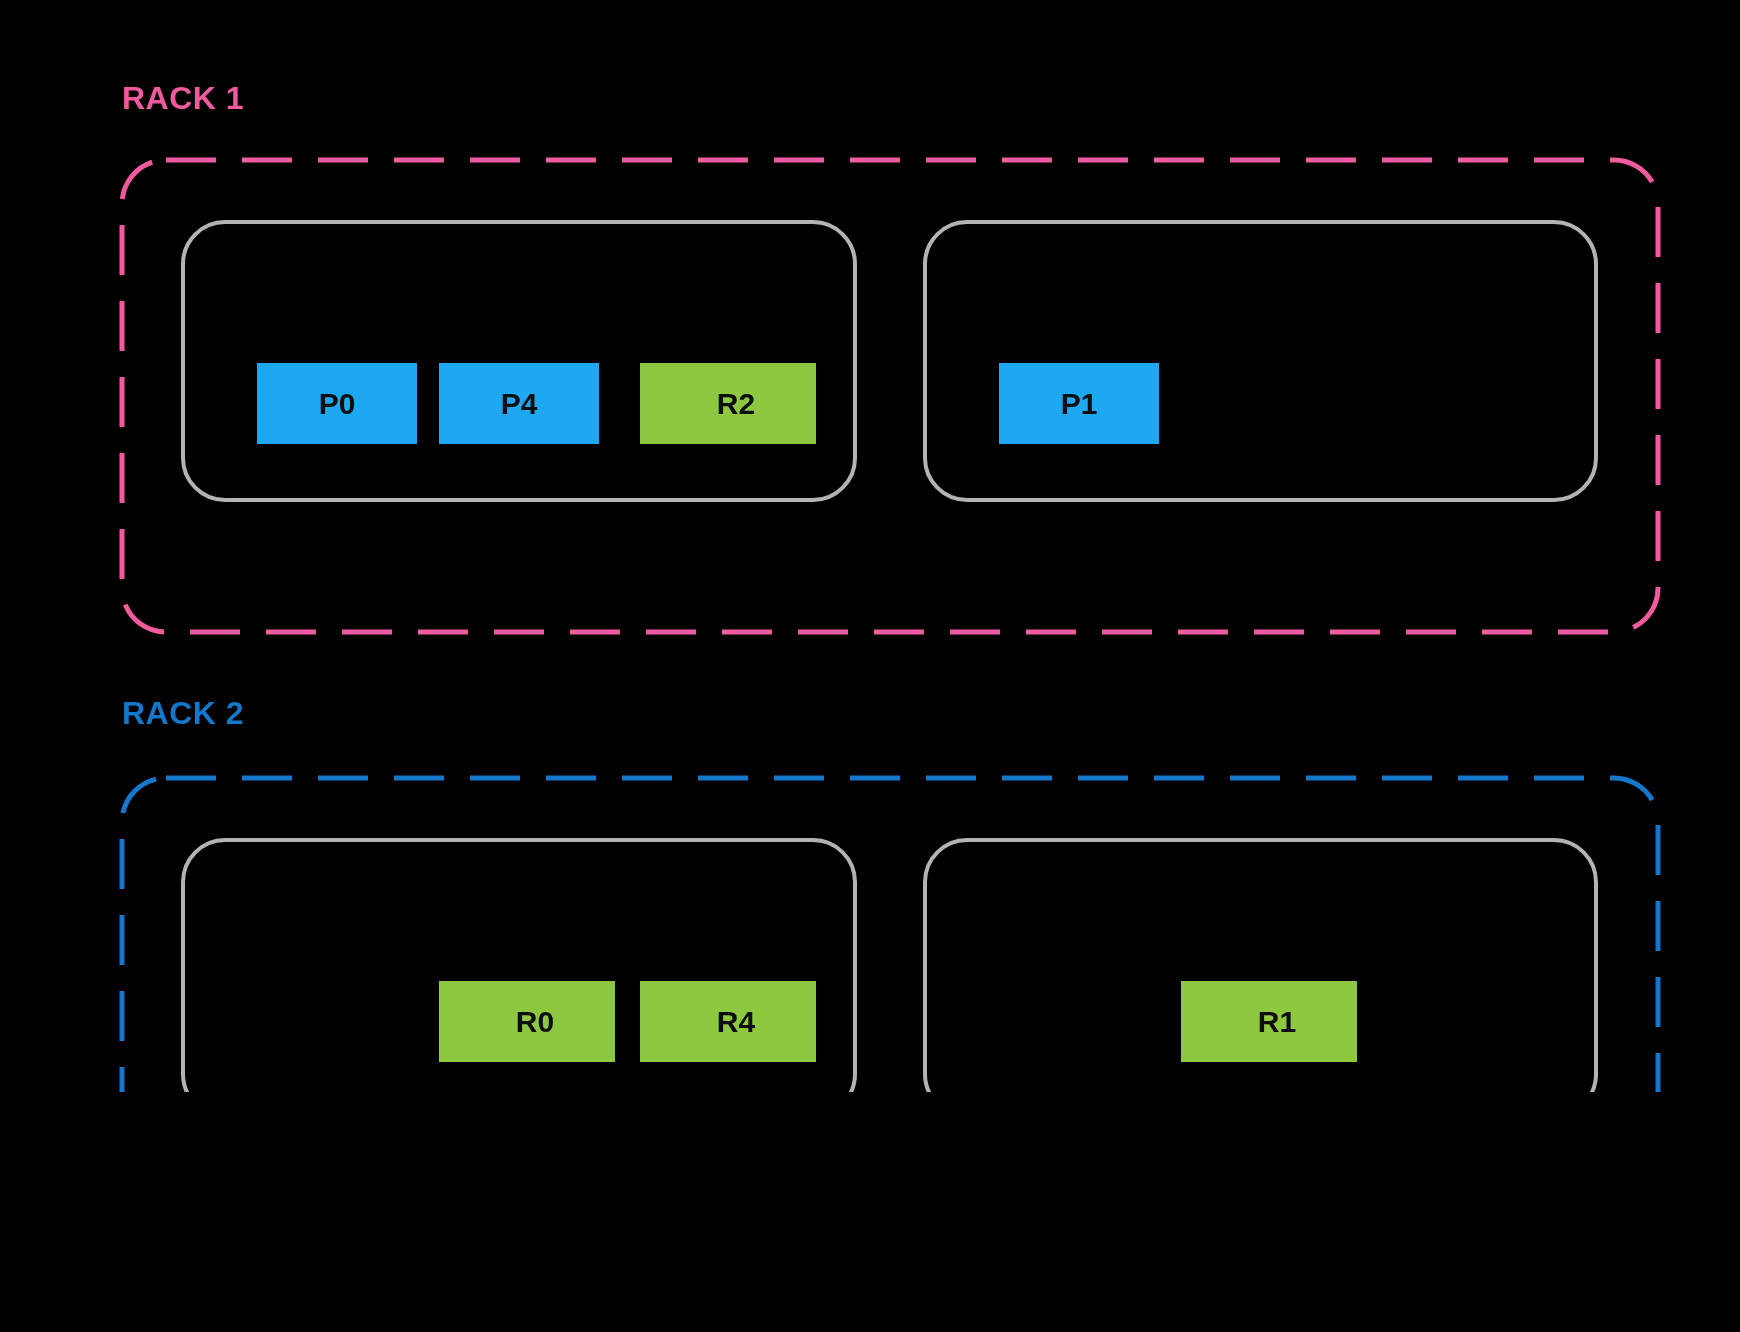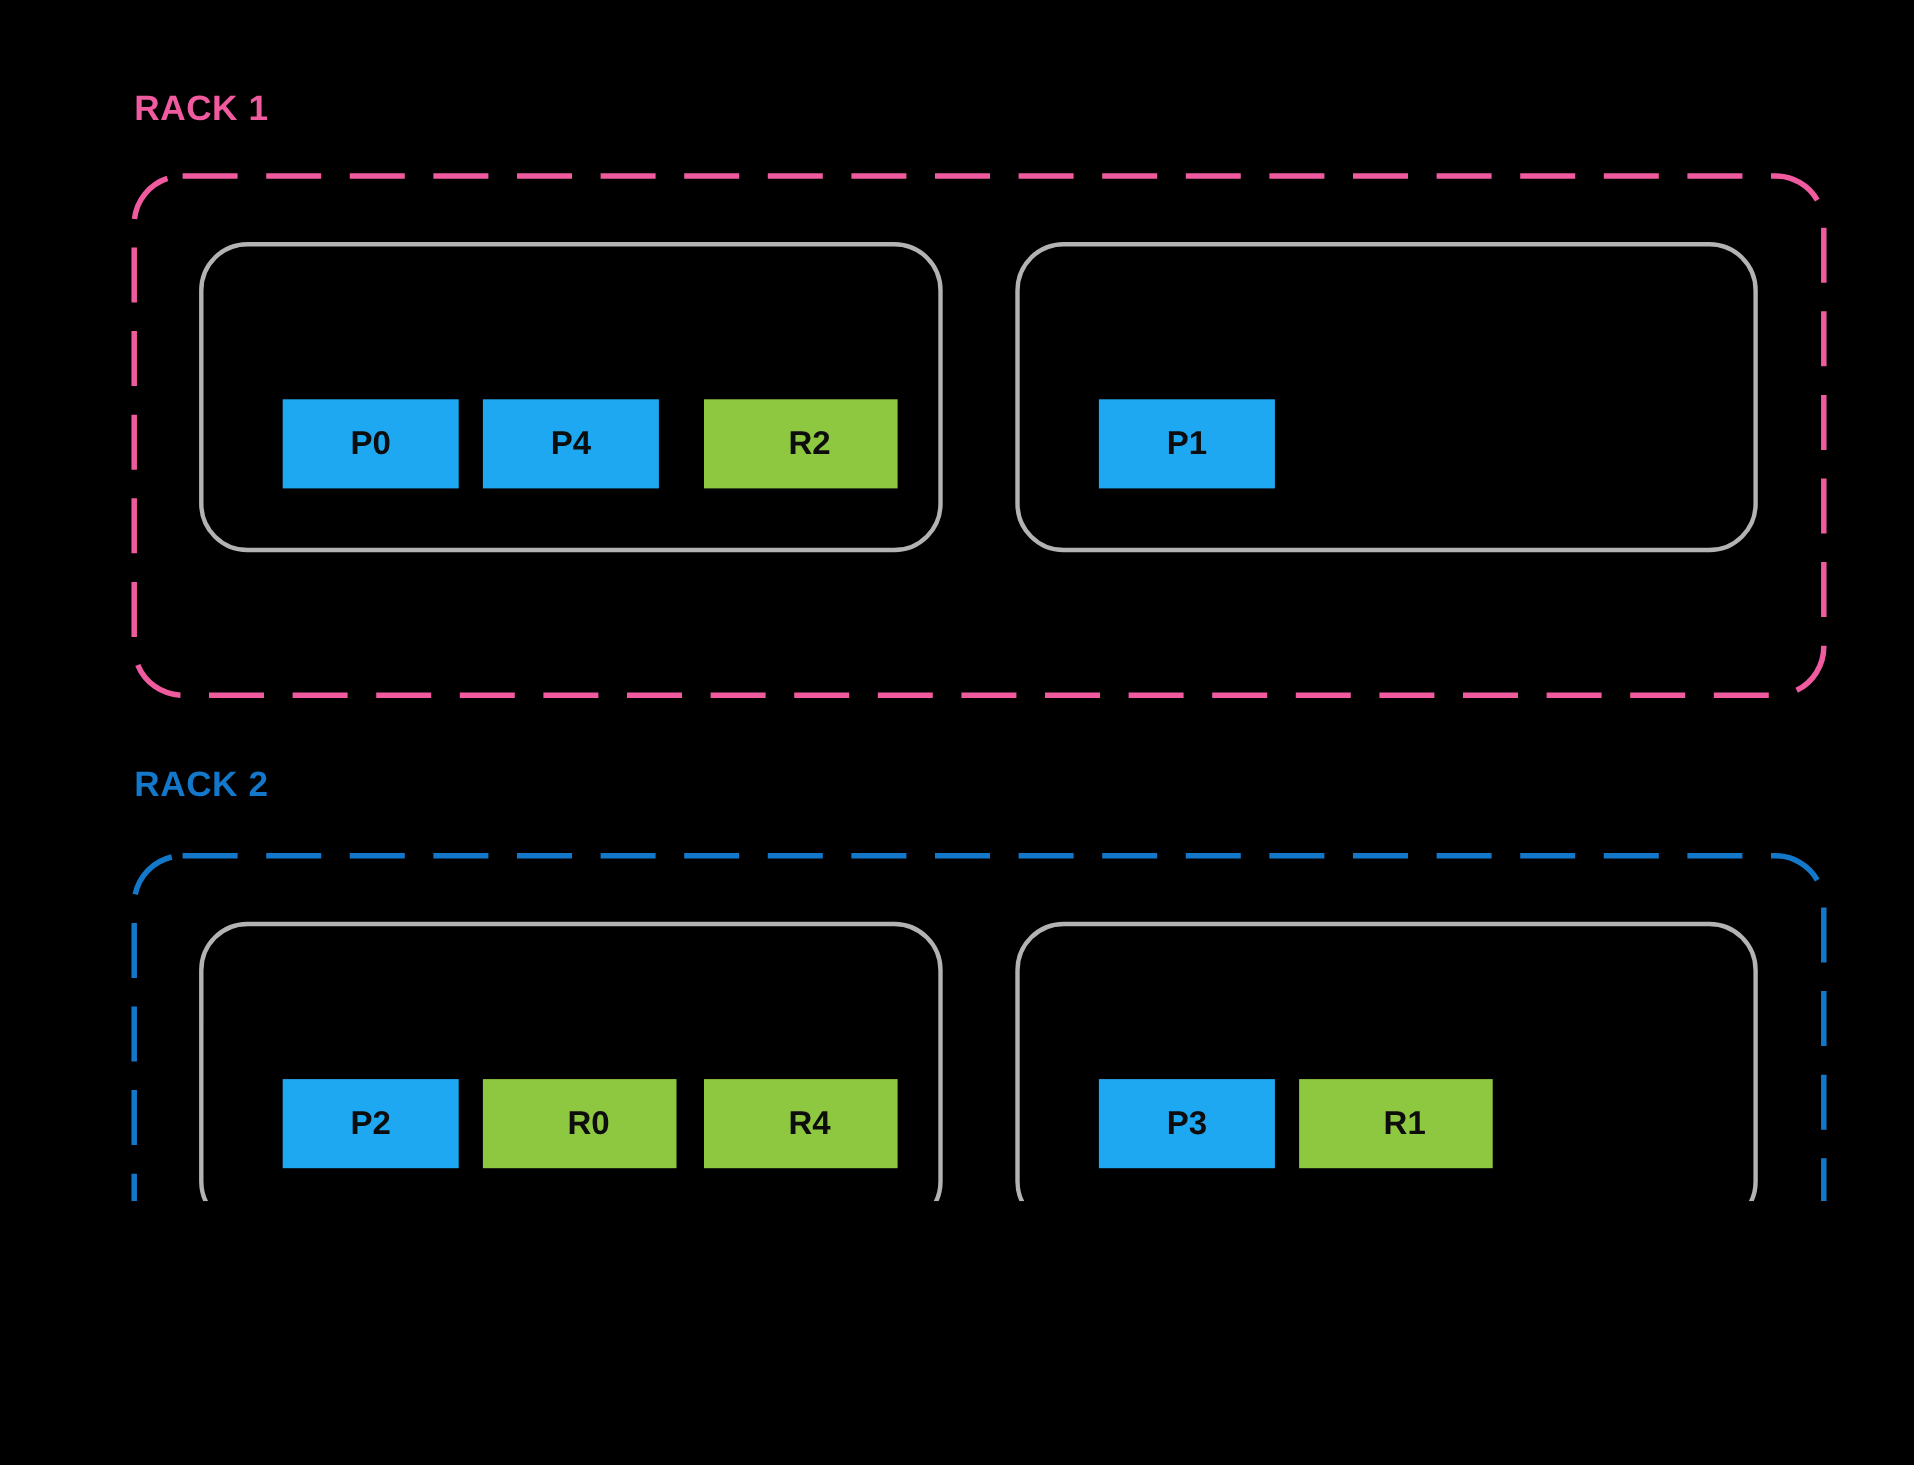--- a/index.html
+++ b/index.html
@@ -83,23 +83,21 @@
     <div class="block blue pos-1">P1</div>
   </div>
 
   <h2 class="rack-label" id="r2-label">RACK 2</h2>
 
   <svg class="rack-outline" id="r2-outline" width="1542" height="476" viewBox="0 0 1542 476">
     <rect x="3" y="3" width="1536" height="470" rx="44" ry="44" fill="none" stroke="#1377CA" stroke-width="5" stroke-dasharray="50 26"></rect>
   </svg>
 
   <div class="node" id="r2-n1">
-    <div class="block blue pos-1">P2</div>
     <div class="block green pos-2">R0</div>
     <div class="block green pos-3">R4</div>
   </div>
 
   <div class="node" id="r2-n2">
-    <div class="block blue pos-1">P3</div>
     <div class="block green pos-2">R1</div>
   </div>
 
 </div>
 
 </body></html>

